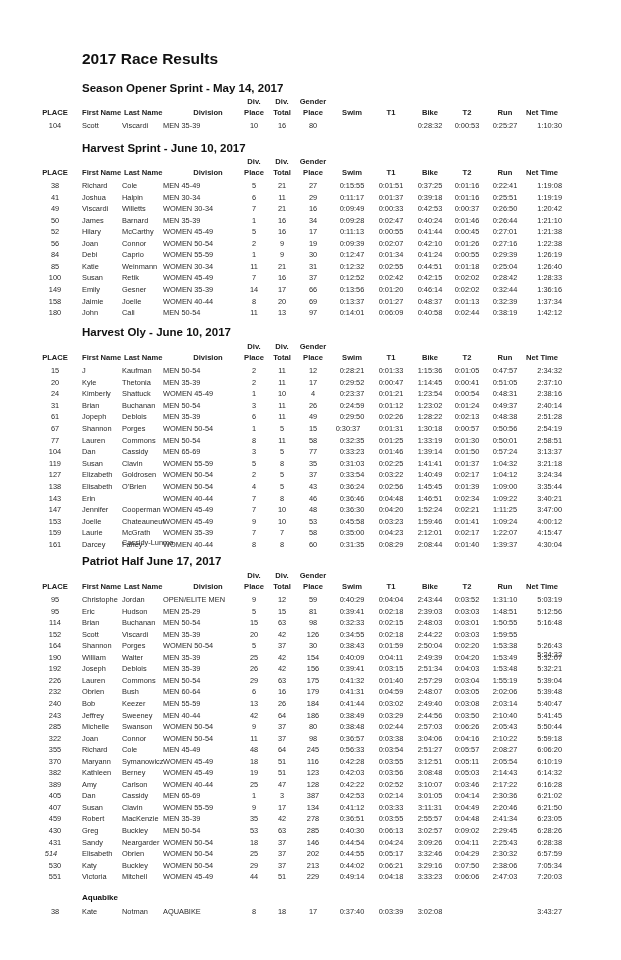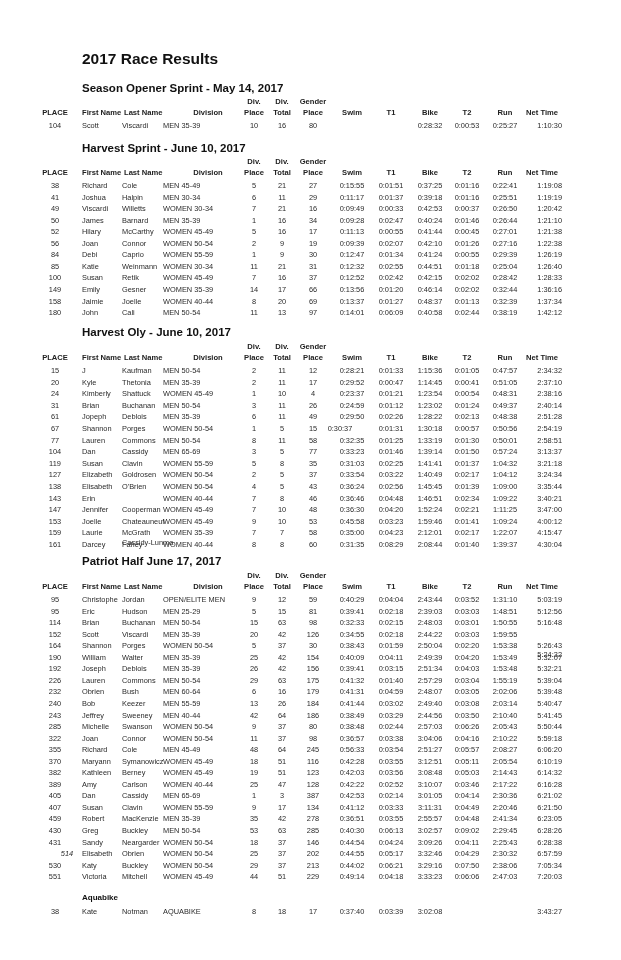--- a/index.html
+++ b/index.html
@@ -346,21 +346,21 @@
       <span class="r" style="left: 522px; width: 40px;">2:51:28</span>
     </div>
     <div class="row" style="top: 424px;">
       <span class="c" style="left: 40px; width: 30px;">67</span>
       <span style="left: 82px; width: 60px;">Shannon</span>
       <span style="left: 122px; width: 70px;">Porges</span>
       <span style="left: 163px; width: 90px;">WOMEN 50-54</span>
       <span class="c" style="left: 240px; width: 28px;">1</span>
       <span class="c" style="left: 268px; width: 28px;">5</span>
       <span class="c" style="left: 298px; width: 30px;">15</span>
-      <span class="c" style="left: 320px; width: 40px;">0:30:37</span>
+      <span class="c" style="left: 328px; width: 40px;">0:30:37</span>
       <span class="c" style="left: 371px; width: 40px;">0:01:31</span>
       <span class="c" style="left: 410px; width: 40px;">1:30:18</span>
       <span class="c" style="left: 447px; width: 40px;">0:00:57</span>
       <span class="c" style="left: 485px; width: 40px;">0:50:56</span>
       <span class="r" style="left: 522px; width: 40px;">2:54:19</span>
     </div>
     <div class="row" style="top: 435.6px;">
       <span class="c" style="left: 40px; width: 30px;">77</span>
       <span style="left: 82px; width: 60px;">Lauren</span>
       <span style="left: 122px; width: 70px;">Commons</span>
@@ -853,21 +853,21 @@
       <span class="c" style="left: 268px; width: 28px;">37</span>
       <span class="c" style="left: 298px; width: 30px;">146</span>
       <span class="c" style="left: 332px; width: 40px;">0:44:54</span>
       <span class="c" style="left: 371px; width: 40px;">0:04:24</span>
       <span class="c" style="left: 410px; width: 40px;">3:09:26</span>
       <span class="c" style="left: 447px; width: 40px;">0:04:11</span>
       <span class="c" style="left: 485px; width: 40px;">2:25:43</span>
       <span class="r" style="left: 522px; width: 40px;">6:28:38</span>
     </div>
     <div class="row" style="top: 849.1px;">
-      <span class="c" style="left: 52px; width: 30px; font-style: italic;">514</span>
+      <span class="c" style="left: 36px; width: 30px; font-style: italic;">514</span>
       <span style="left: 82px; width: 60px;">Elisabeth</span>
       <span style="left: 122px; width: 70px;">Obrien</span>
       <span style="left: 163px; width: 90px;">WOMEN 50-54</span>
       <span class="c" style="left: 240px; width: 28px;">25</span>
       <span class="c" style="left: 268px; width: 28px;">37</span>
       <span class="c" style="left: 298px; width: 30px;">202</span>
       <span class="c" style="left: 332px; width: 40px;">0:44:55</span>
       <span class="c" style="left: 371px; width: 40px;">0:05:17</span>
       <span class="c" style="left: 410px; width: 40px;">3:32:46</span>
       <span class="c" style="left: 447px; width: 40px;">0:04:29</span>

